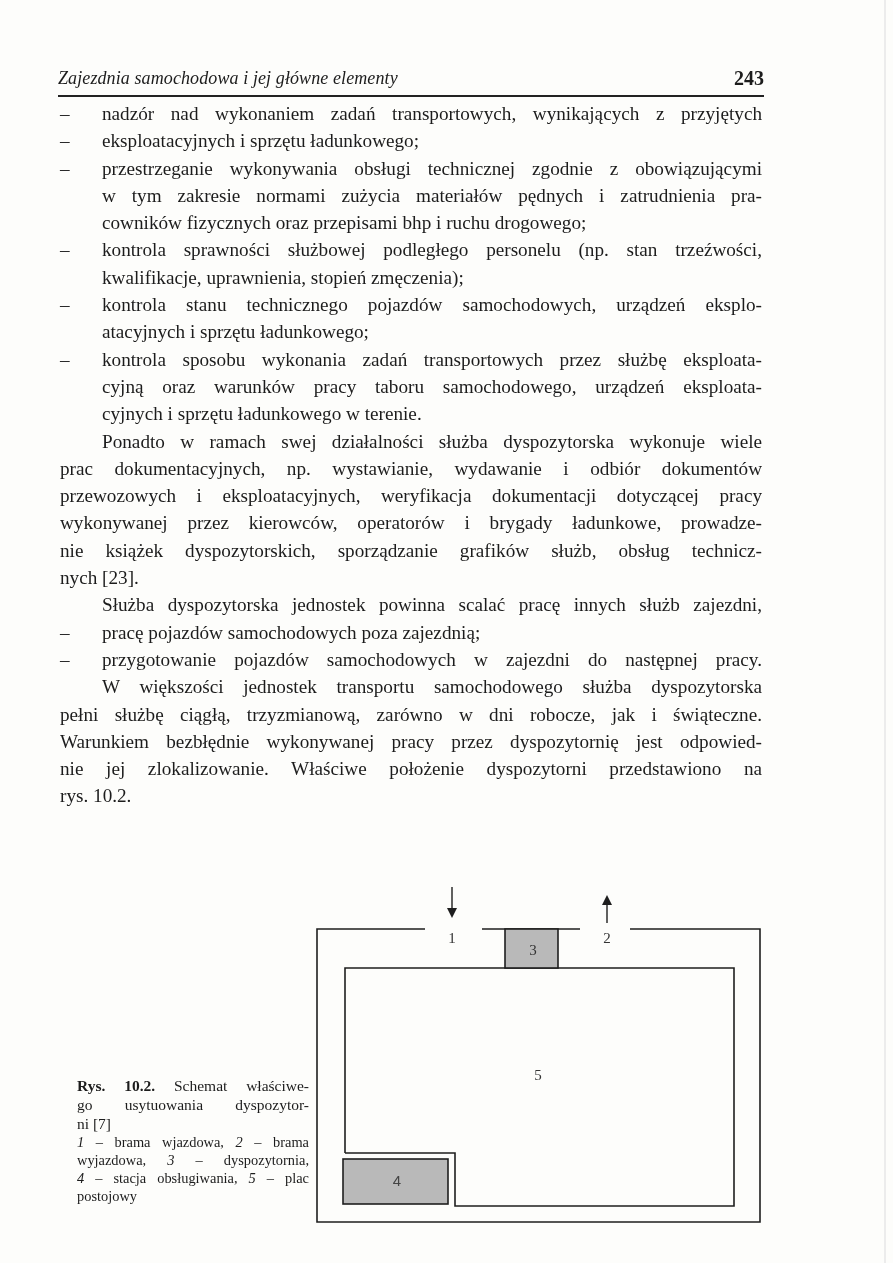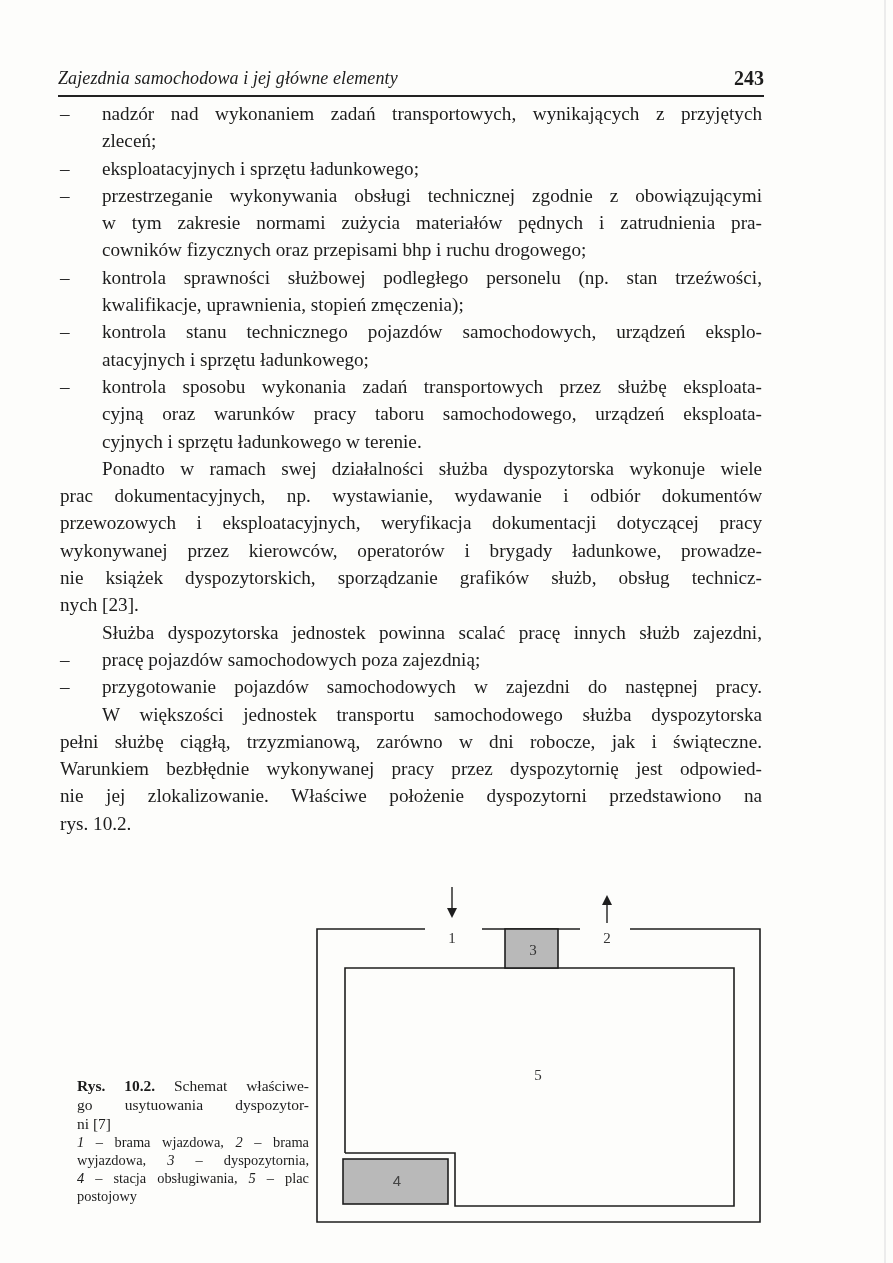--- a/index.html
+++ b/index.html
@@ -39,21 +39,20 @@
   <span class="title">Zajezdnia samochodowa i jej główne elementy</span>
   <span class="pnum">243</span>
   <div class="rule"></div>
 </div>
 
 <div class="body-text">
 
   <div class="li">
     <span class="dash">–</span>
     <span class="ln">nadzór nad wykonaniem zadań transportowych, wynikających z przyjętych</span>
-    <span class="ln last">zleceń;</span>
   </div>
   <div class="li">
     <span class="dash">–</span>
     <span class="ln last">eksploatacyjnych i sprzętu ładunkowego;</span>
   </div>
   <div class="li">
     <span class="dash">–</span>
     <span class="ln">przestrzeganie wykonywania obsługi technicznej zgodnie z obowiązującymi</span>
     <span class="ln">w tym zakresie normami zużycia materiałów pędnych i zatrudnienia pra-</span>
     <span class="ln last">cowników fizycznych oraz przepisami bhp i ruchu drogowego;</span>

